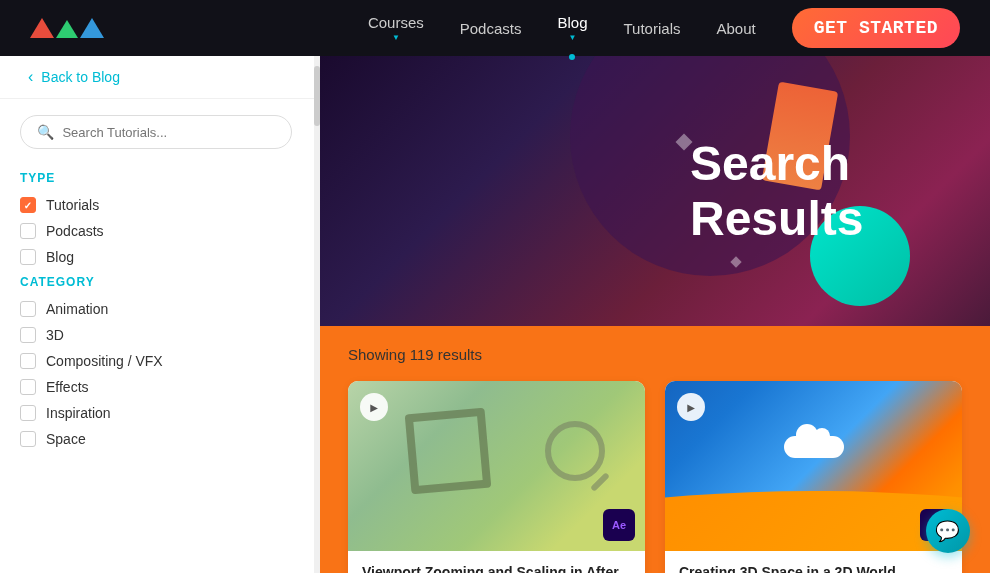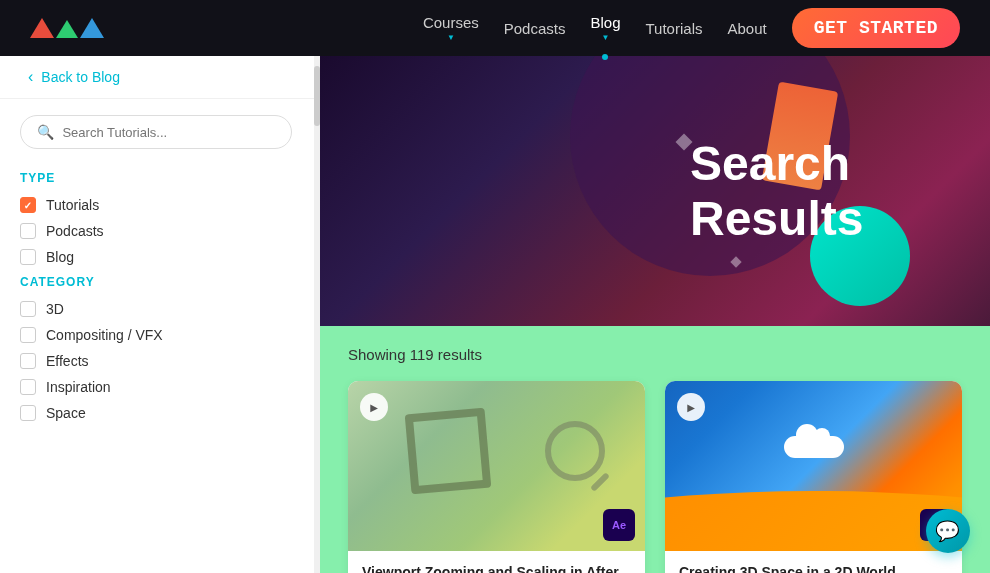--- a/index.html
+++ b/index.html
@@ -40,21 +40,21 @@
       border-bottom: 18px solid #2ecc71;
     }
     .tri-blue {
       border-left: 12px solid transparent;
       border-right: 12px solid transparent;
       border-bottom: 20px solid #3498db;
     }
     .nav-links {
       display: flex;
       align-items: center;
-      gap: 25px;
+      gap: 36px;
     }
     .nav-link {
       color: #ccc;
       text-decoration: none;
       font-size: 15px;
       font-weight: 500;
       position: relative;
       display: flex;
       flex-direction: column;
       align-items: center;
@@ -223,21 +223,21 @@
       height: 60px;
       background: #ccc;
       border-radius: 3px;
       margin-top: 10px;
     }
 
     
     .results-area {
       flex: 1;
       padding: 20px 28px;
-      background: #86efac;
+      background: #f97316;
       overflow-y: auto;
     }
     .results-count {
       font-size: 15px;
       color: #333;
       margin-bottom: 18px;
     }
     .cards-grid {
       display: grid;
       grid-template-columns: 1fr 1fr;
@@ -493,20 +493,24 @@
           <div class="filter-item">
             <div class="checkbox"></div>
             <span class="filter-label">Blog</span>
           </div>
         </div>
 
         <div class="category-section">
           <div class="filter-section-title">CATEGORY</div>
           <div class="filter-item">
             <div class="checkbox"></div>
+            <span class="filter-label">Animation</span>
+          </div>
+          <div class="filter-item">
+            <div class="checkbox"></div>
             <span class="filter-label">3D</span>
           </div>
           <div class="filter-item">
             <div class="checkbox"></div>
             <span class="filter-label">Compositing / VFX</span>
           </div>
           <div class="filter-item">
             <div class="checkbox"></div>
             <span class="filter-label">Effects</span>
           </div>

